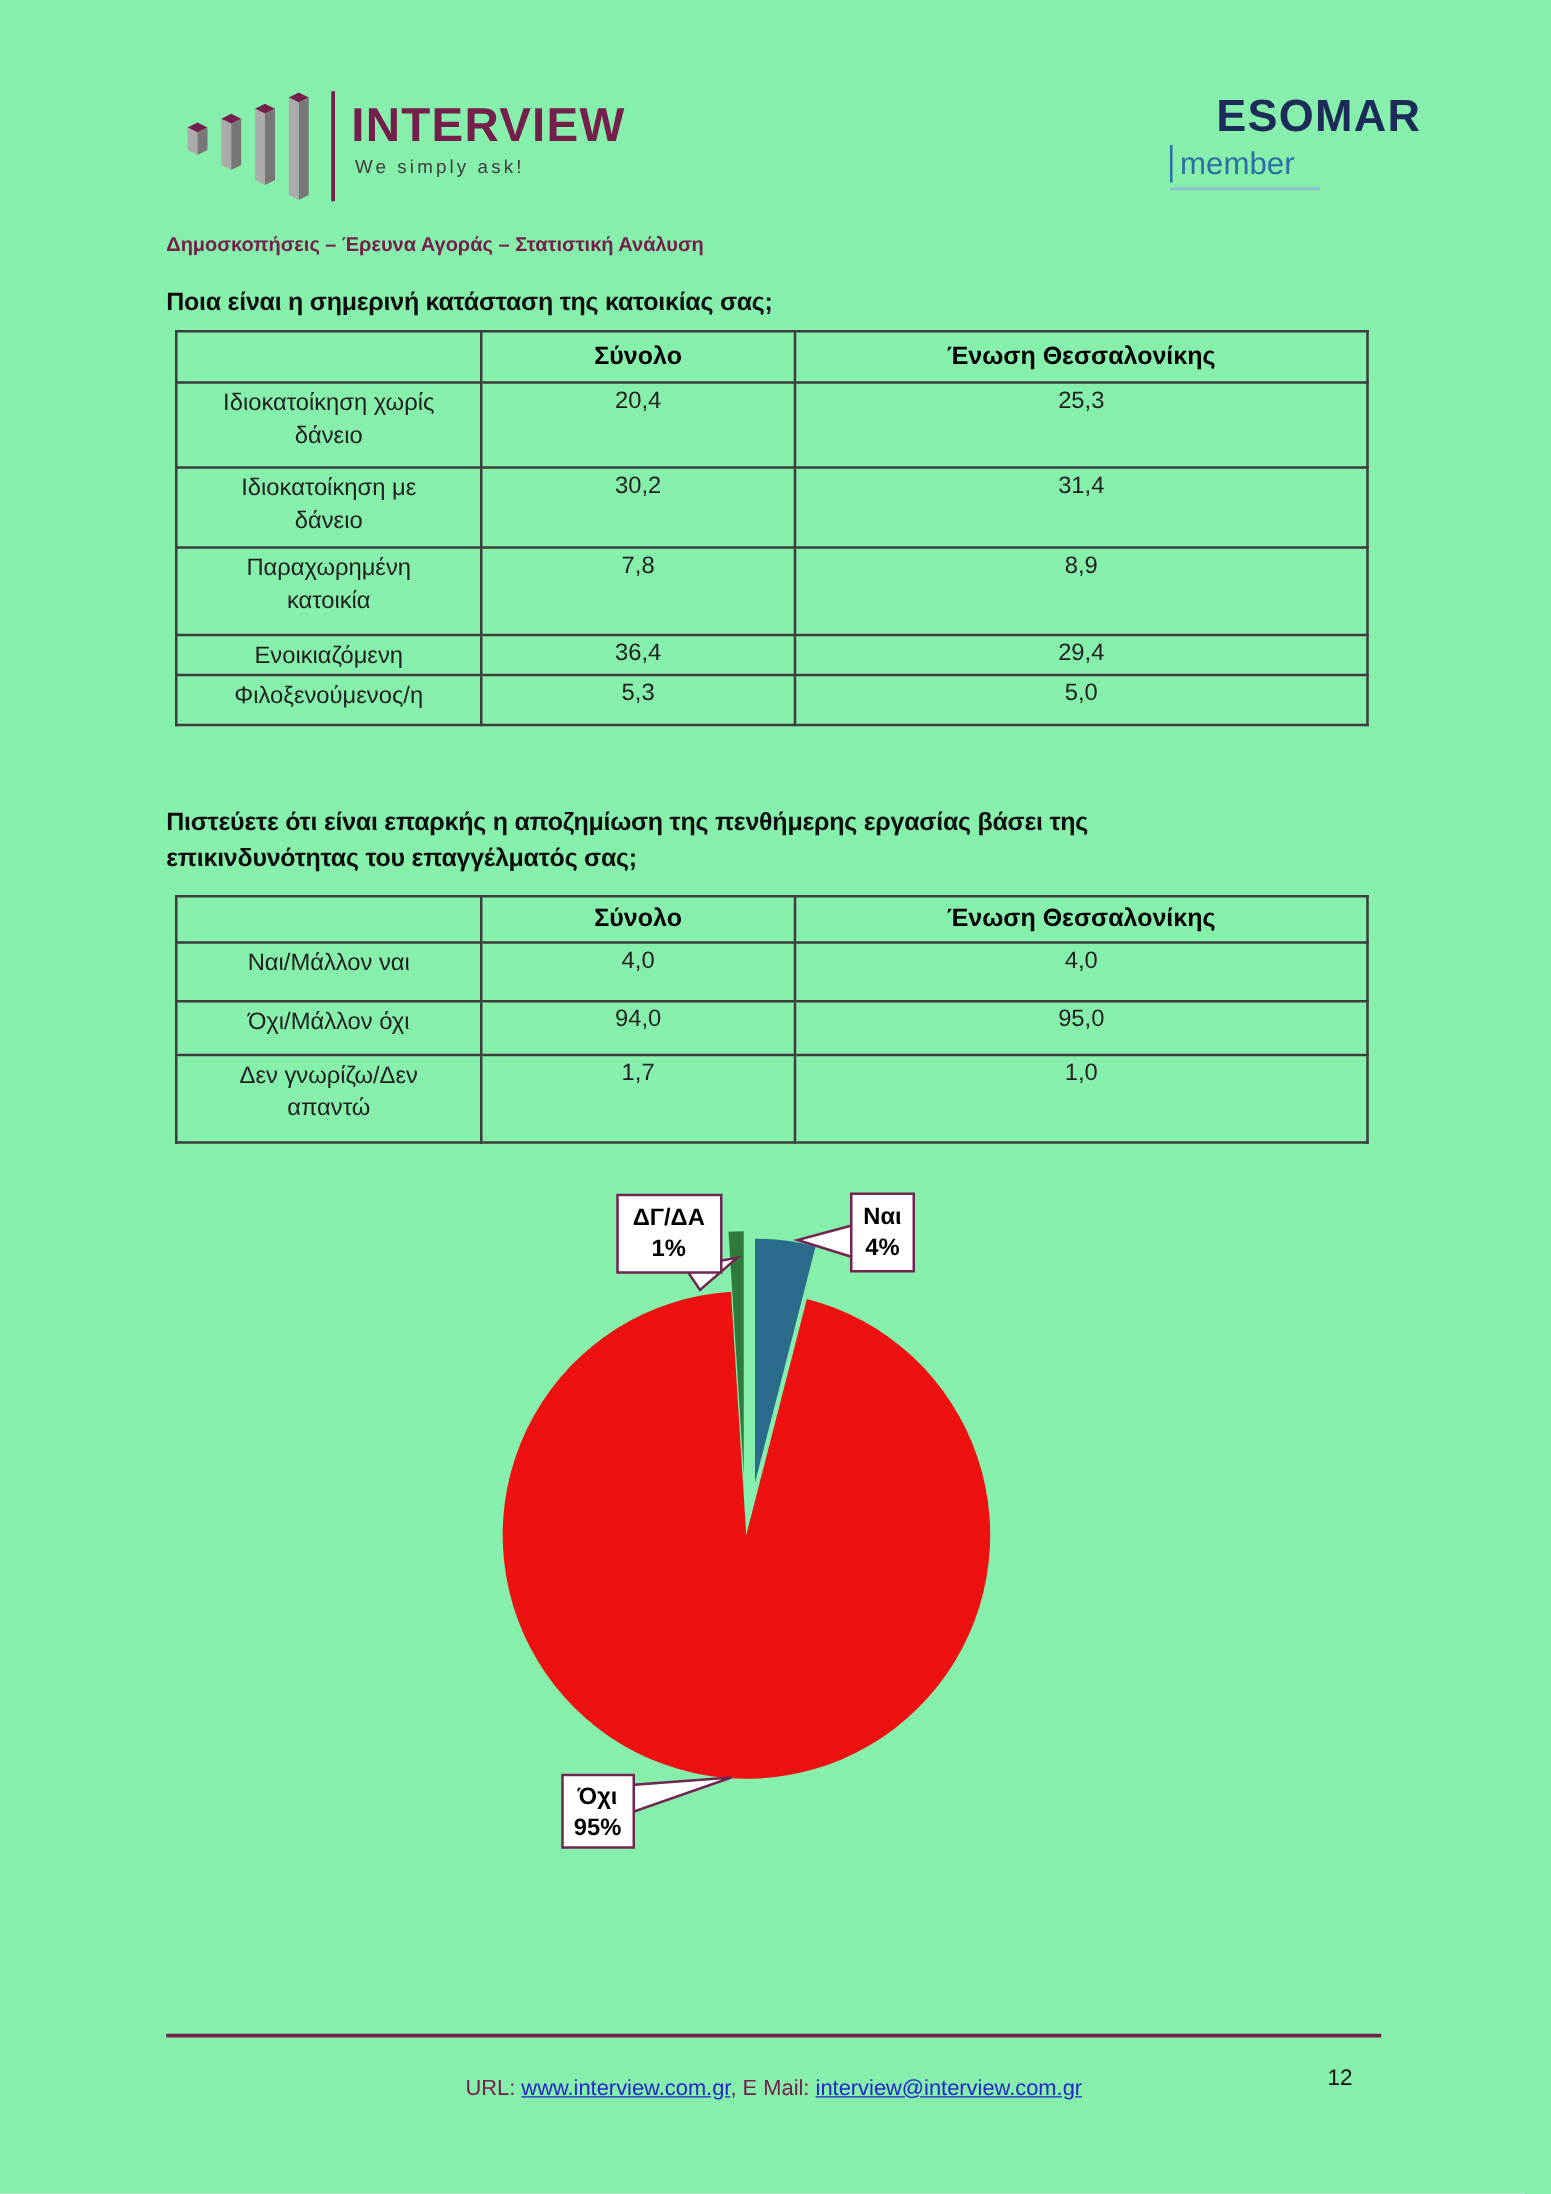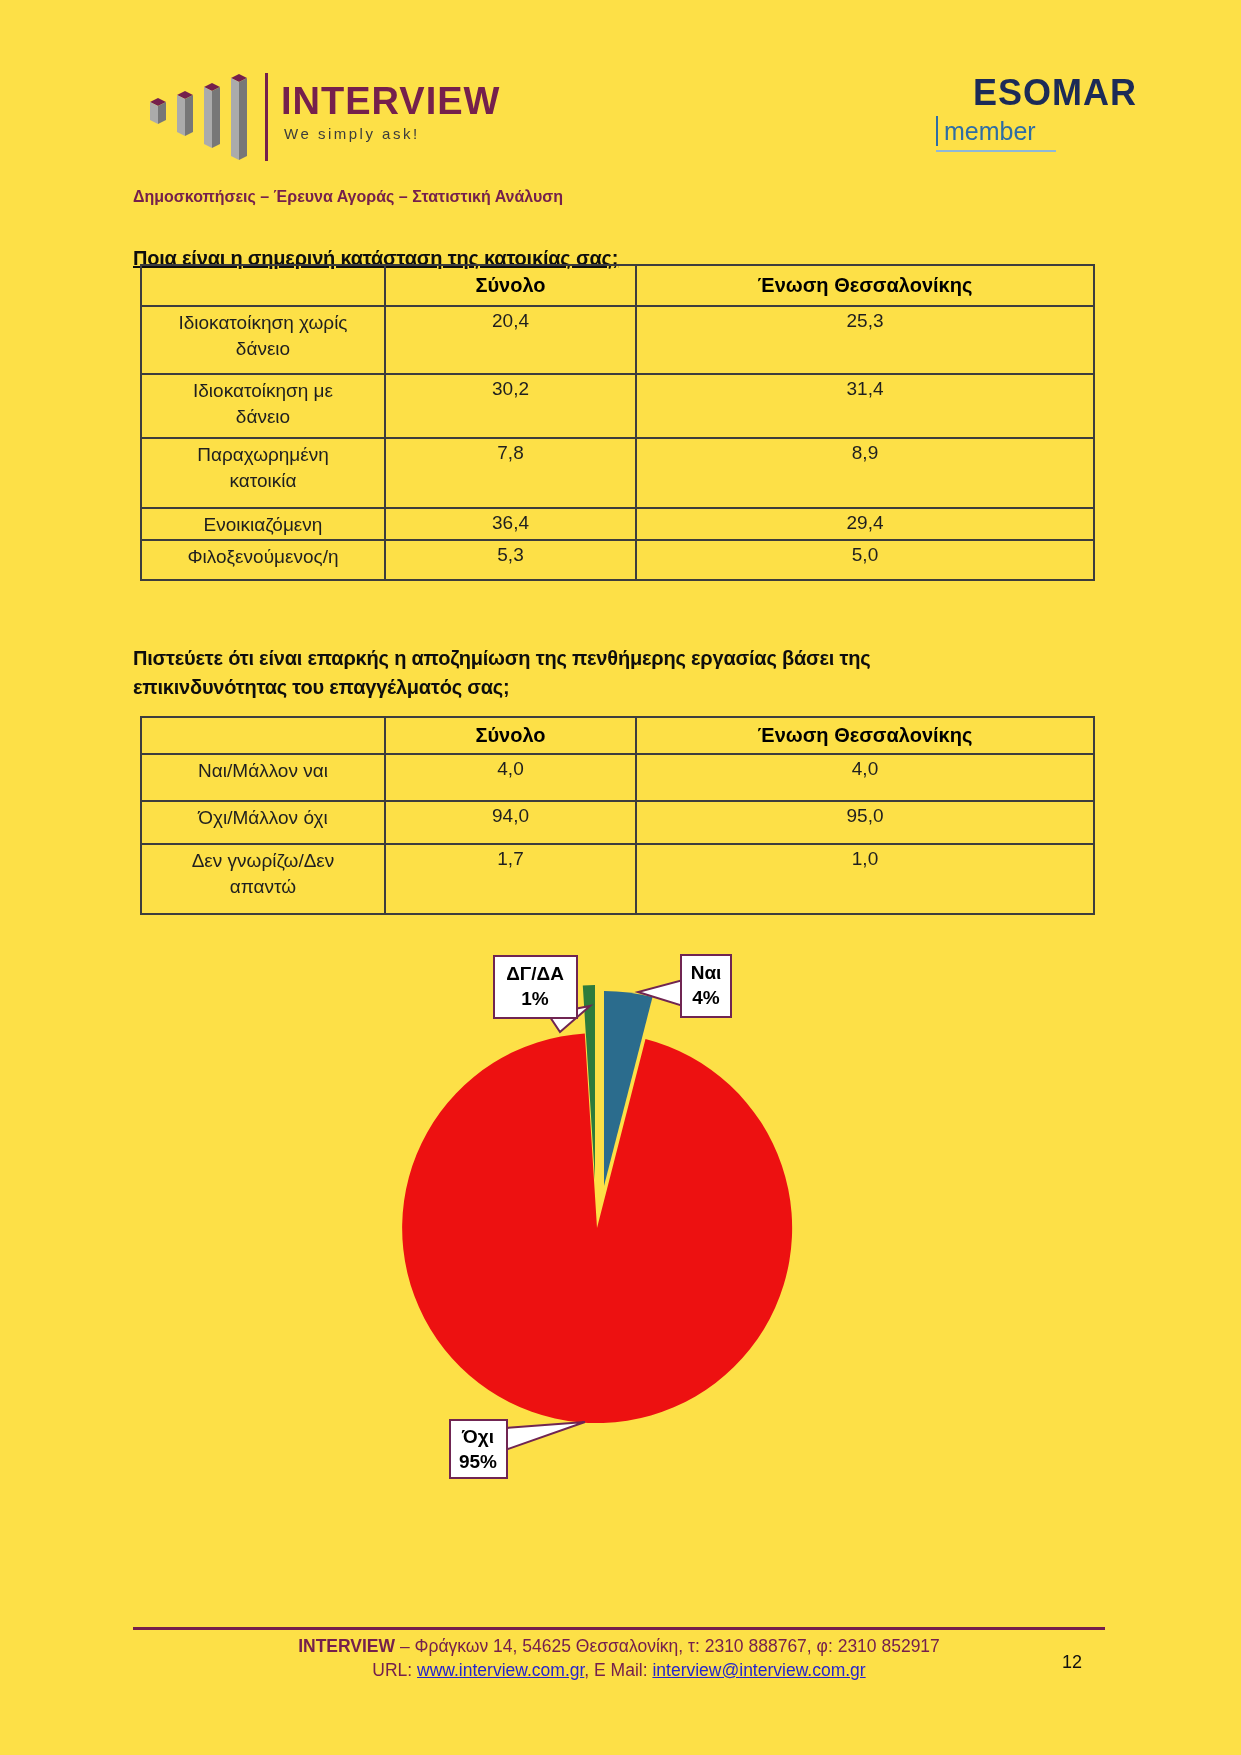--- a/index.html
+++ b/index.html
@@ -1,35 +1,35 @@
 <!DOCTYPE html>
 <html><head>
 <meta charset="utf-8">
 <style>
   html,body{margin:0;padding:0;background:#e8e8e8;}
-  .page{position:relative;width:1241px;height:1755px;background:#fde047;margin:0 auto;
+  .page{position:relative;width:1241px;height:1755px;background:#86efac;margin:0 auto;
         font-family:"Liberation Sans",sans-serif;overflow:hidden;}
   
   .logo-bars{position:absolute;left:148px;top:72px;}
   .logo-divider{position:absolute;left:265px;top:73px;width:3px;height:88px;background:#75204C;}
   .logo-title{position:absolute;left:281px;top:80px;font-size:38px;font-weight:bold;
               color:#75204C;letter-spacing:1px;}
   .logo-tagline{position:absolute;left:284px;top:125px;font-size:15px;color:#3c3c3c;
                 letter-spacing:2.5px;}
   .esomar-title{position:absolute;left:933px;top:72px;font-size:36px;font-weight:bold;
                 color:#1c2b57;letter-spacing:1px;margin-left:40px;}
   .esomar-member{position:absolute;left:936px;top:116px;display:flex;align-items:flex-end;}
   .esomar-bar{display:inline-block;width:2px;height:30px;background:#2e6da5;margin-right:6px;}
   .esomar-member span.m{font-size:25px;color:#2e6da5;}
   .esomar-underline{position:absolute;left:936px;top:150px;width:120px;height:2px;background:#8fb8d8;}
   .dept-line{position:absolute;left:133px;top:188px;font-size:16px;font-weight:bold;color:#75204C;}
   
   .q-title{position:absolute;left:133px;margin:0;font-size:20px;font-weight:bold;color:#0d0d0d;
            letter-spacing:-0.2px;line-height:29px;}
-  .q1{top:244px;width:900px;text-decoration:underline;}
+  .q1{top:228px;width:900px;}
   .q2{top:644px;width:810px;}
   
   table.data-table{position:absolute;left:140px;border-collapse:collapse;table-layout:fixed;
                    width:953px;font-size:19px;color:#1f1f1f;}
   .t1{top:264px;}
   .t2{top:716px;}
   table.data-table th,table.data-table td{border:2px solid #3d3d3d;overflow:hidden;}
   table.data-table th{font-size:20px;font-weight:bold;color:#000;text-align:center;
                       vertical-align:middle;padding:2px 4px;}
   td.lbl{text-align:center;vertical-align:top;padding:3px 28px 0;line-height:26px;}
@@ -177,17 +177,16 @@
 
     <text class="callout-text" x="185" y="50" text-anchor="middle">ΔΓ/ΔΑ</text>
     <text class="callout-text" x="185" y="75" text-anchor="middle">1%</text>
     <text class="callout-text" x="356" y="49" text-anchor="middle">Ναι</text>
     <text class="callout-text" x="356" y="74" text-anchor="middle">4%</text>
     <text class="callout-text" x="128" y="513" text-anchor="middle">Όχι</text>
     <text class="callout-text" x="128" y="538" text-anchor="middle">95%</text>
   </svg>
 
   <div class="footer-rule"></div>
-  <div class="footer-line f1"><b>INTERVIEW</b><span> – Φράγκων 14, 54625 Θεσσαλονίκη, τ: 2310 888767, φ: 2310 852917</span></div>
   <div class="footer-line f2"><span>URL: </span><a class="flink">www.interview.com.gr</a><span>, E Mail: </span><a class="flink">interview@interview.com.gr</a></div>
 
   <div class="page-num">12</div>
 </div>
 
 </body></html>

